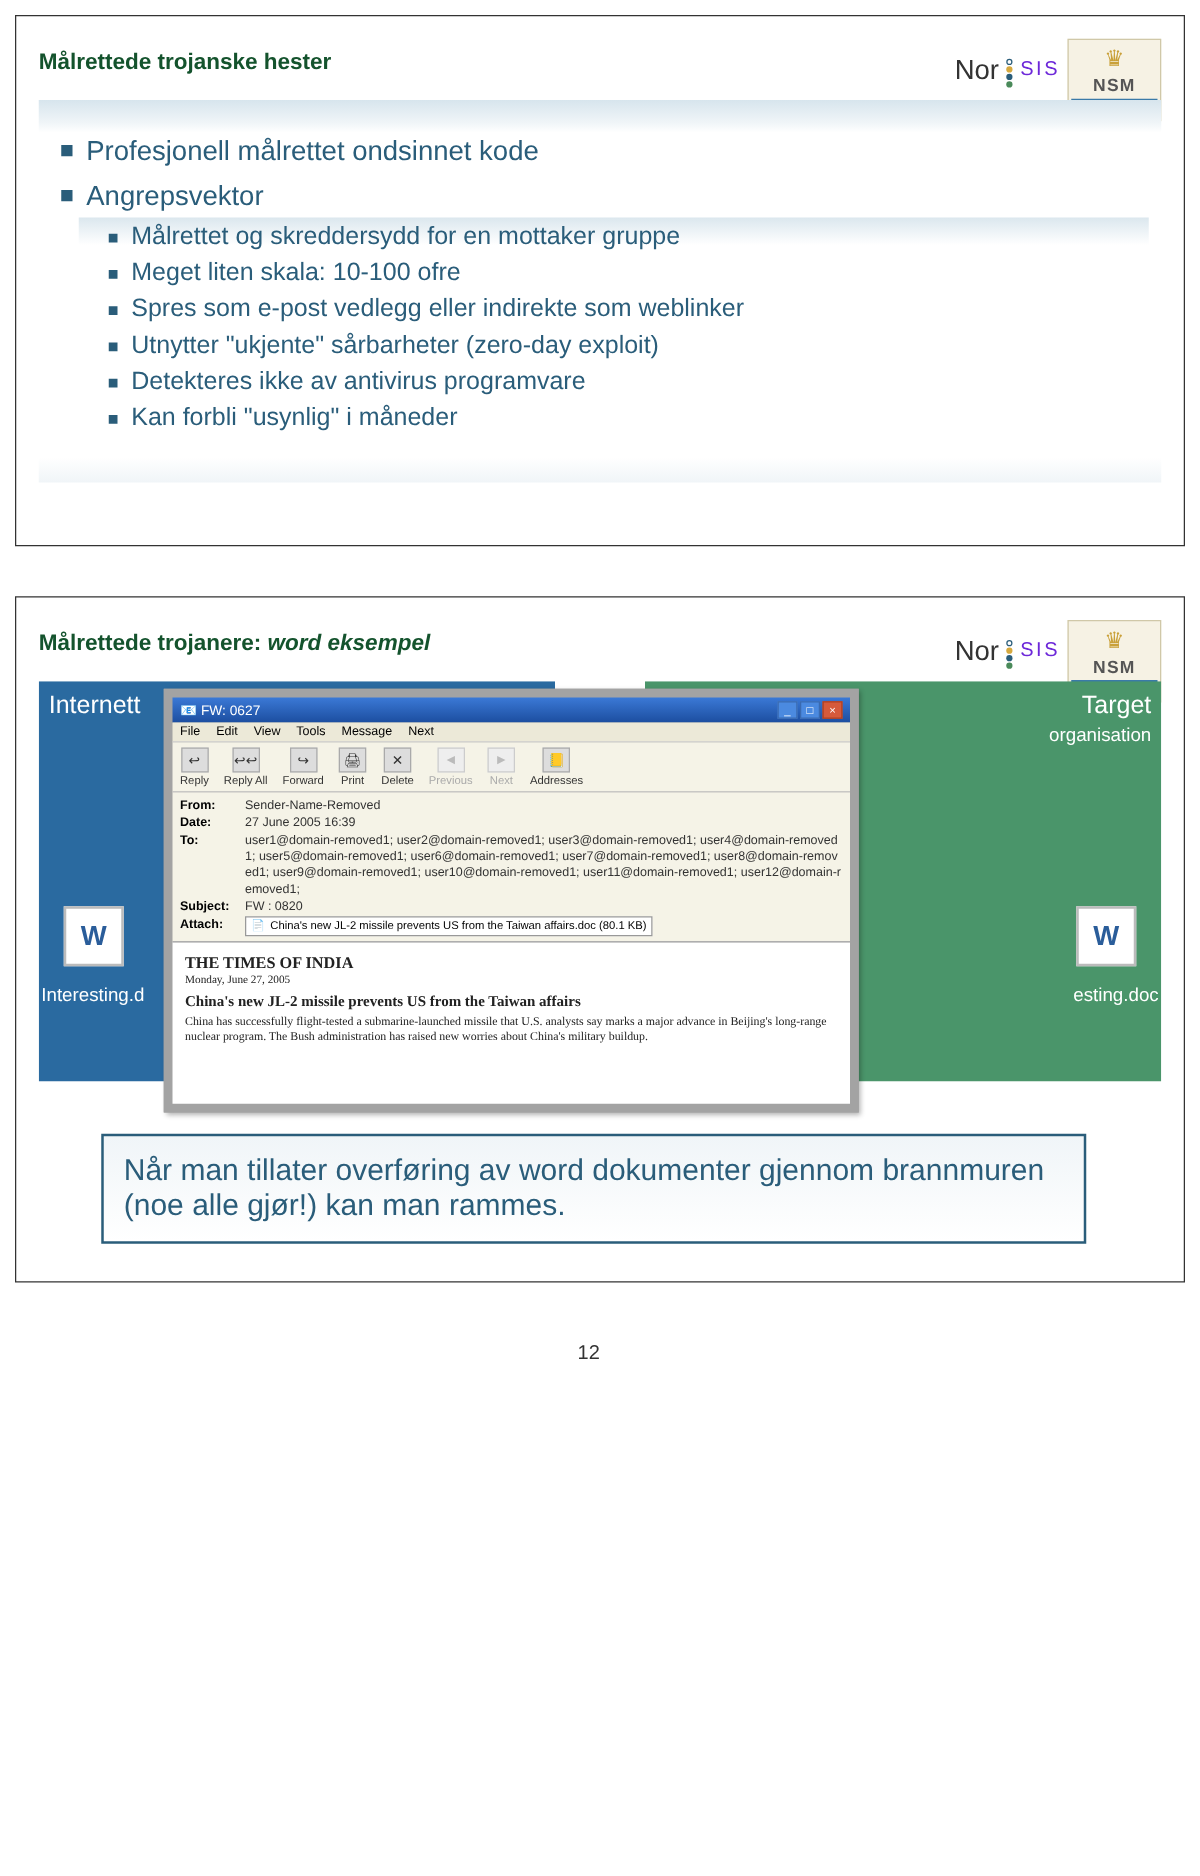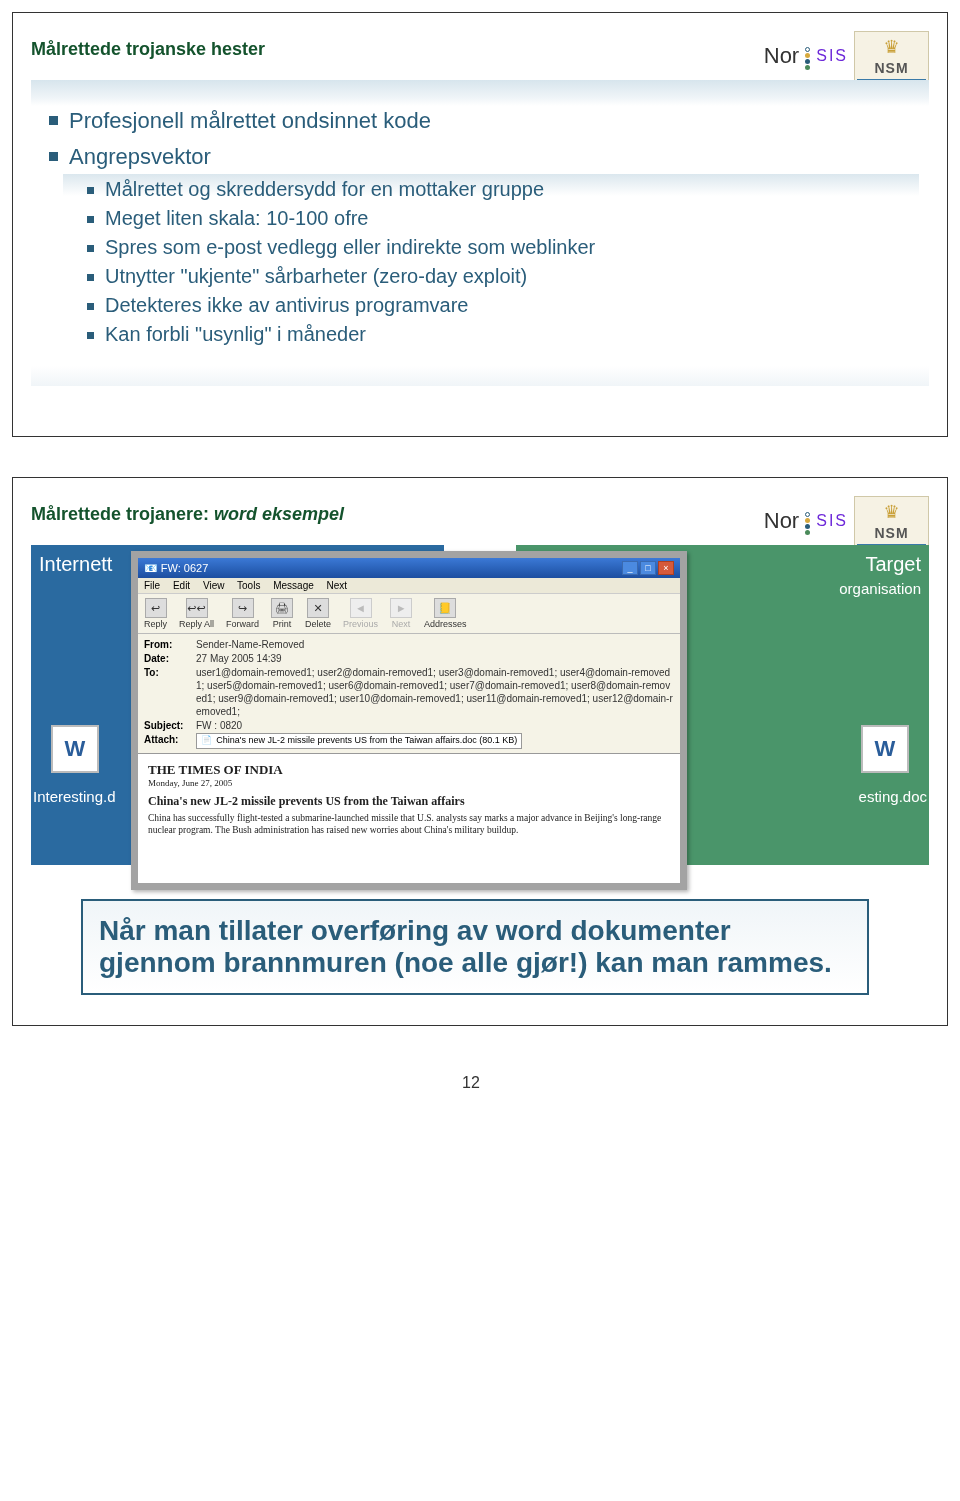--- a/index.html
+++ b/index.html
@@ -242,22 +242,22 @@
 
   .callout {
     position: absolute;
     left: 50px;
     right: 60px;
     bottom: 10px;
     border: 2px solid #2a5d7a;
     background: linear-gradient(to bottom, #f0f5f8, #fff);
     padding: 14px 16px;
     color: #2a5d7a;
-    font-size: 28px;
-    font-weight: bold;
+    font-size: 24px;
+    font-weight: normal;
     z-index: 6;
     margin-top: 24px;
   }
 
   .page-num {
     text-align: center;
     font-size: 16px;
     color: #333;
     padding: 8px 18px 4px 0;
   }
@@ -397,21 +397,21 @@
               <span>Addresses</span>
             </div>
         </div>
         <div class="headers">
           <div class="row">
               <span class="lbl">From:</span>
               <span class="val">Sender-Name-Removed</span>
             </div>
           <div class="row">
               <span class="lbl">Date:</span>
-              <span class="val">27 May 2005 14:39</span>
+              <span class="val">27 June 2005 16:39</span>
             </div>
           <div class="row">
               <span class="lbl">To:</span>
               <span class="val">user1@domain-removed1; user2@domain-removed1; user3@domain-removed1; user4@domain-removed1; user5@domain-removed1; user6@domain-removed1; user7@domain-removed1; user8@domain-removed1; user9@domain-removed1; user10@domain-removed1; user11@domain-removed1; user12@domain-removed1;</span>
             </div>
           <div class="row">
               <span class="lbl">Subject:</span>
               <span class="val">FW : 0820</span>
             </div>
           <div class="row">

